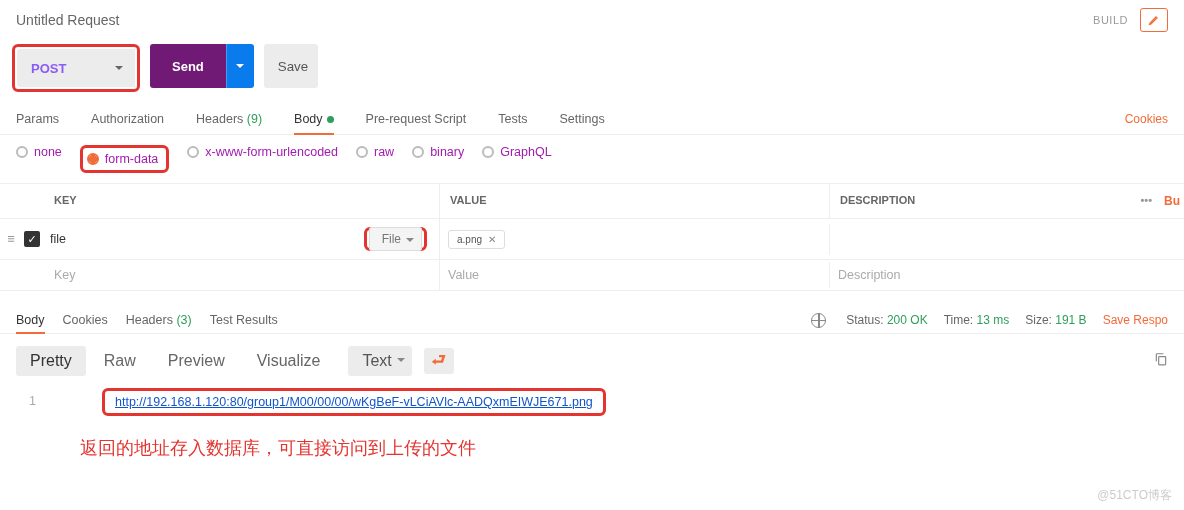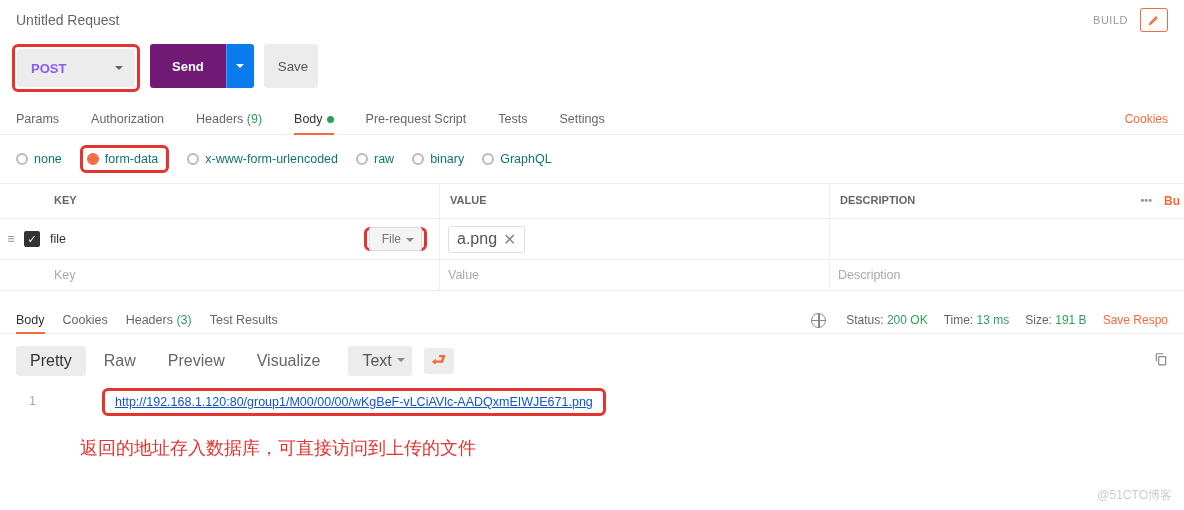--- a/index.html
+++ b/index.html
@@ -17,41 +17,41 @@
 .send-caret { background: #097bed; color: #fff; height: 44px; width: 28px; border: none; border-left: 1px solid rgba(255,255,255,.25); border-radius: 0 3px 3px 0; position: relative; }
 .send-caret::after { content: ""; position: absolute; right: 10px; top: 20px; border: 4px solid transparent; border-top-color: #fff; }
 .save { background: #ececec; border: none; height: 44px; padding: 0 10px 0 14px; color: #555; margin-left: 10px; border-radius: 3px; }
 .tabs { display: flex; gap: 32px; padding: 4px 16px 0; border-bottom: 1px solid #eee; font-size: 12.5px; align-items: center; }
 .tab { color: #666; padding: 8px 0; cursor: pointer; position: relative; }
 .tab.active { color: #333; }
 .tab.active::after { content: ""; position: absolute; left: 0; right: 0; bottom: -1px; height: 2px; background: #f26b3a; }
 .badge-g { color: #2e9e5b; }
 .dot-g { width: 7px; height: 7px; background: #2e9e5b; border-radius: 50%; display: inline-block; margin-left: 4px; vertical-align: middle; }
 .cookies-link { margin-left: auto; color: #f26b3a; font-size: 12px; }
-.radio-row { display: flex; gap: 18px; padding: 10px 16px; align-items: center; font-size: 12.5px; color: #0f766e; }
+.radio-row { display: flex; gap: 18px; padding: 10px 16px; align-items: flex-start; font-size: 12.5px; color: #a21caf; }
 .radio { display: flex; align-items: center; gap: 6px; }
 .rdot { width: 12px; height: 12px; border-radius: 50%; border: 2px solid #bbb; display: inline-block; }
 .rdot.on { border-color: #f26b3a; background: radial-gradient(#f26b3a 0 4px, #fff 4px); }
 .hl { border: 3px solid #e3342f; border-radius: 6px; padding: 4px 8px 4px 4px; display: flex; align-items: center; gap: 6px; }
 .table-head { display: flex; border-top: 1px solid #eee; border-bottom: 1px solid #eee; background: #fff; font-size: 11px; color: #666; font-weight: 600; }
 .col-key { width: 440px; padding: 10px 10px 10px 54px; border-right: 1px solid #eee; }
 .col-val { width: 390px; padding: 10px; border-right: 1px solid #eee; }
 .col-desc { flex: 1; padding: 10px; }
 .dots { color: #999; padding: 10px 8px; }
 .bulk { color: #f26b3a; font-size: 12px; padding: 10px 4px; }
 .row { display: flex; border-bottom: 1px solid #eee; align-items: center; font-size: 12.5px; }
 .handle { width: 22px; text-align: center; color: #999; }
 .chk { width: 16px; height: 16px; background: #333; border-radius: 2px; margin: 0 10px 0 2px; display: flex; align-items: center; justify-content: center; color: #fff; font-size: 11px; }
 .key-cell { display: flex; align-items: center; width: 440px; border-right: 1px solid #eee; padding: 8px 8px 8px 0; }
 .key-text { flex: 1; color: #333; }
 .file-sel-wrap { border: 3px solid #e3342f; border-radius: 6px; padding: 2px; margin-right: 4px; }
 .file-sel { background: #f4f4f4; border: 1px solid #ddd; border-radius: 3px; padding: 4px 20px 4px 12px; color: #777; font-size: 12px; position: relative; }
 .file-sel::after { content: ""; position: absolute; right: 7px; top: 10px; border: 4px solid transparent; border-top-color: #888; }
 .val-cell { width: 390px; border-right: 1px solid #eee; padding: 6px 8px; display: flex; }
-.chip { border: 1px solid #ddd; border-radius: 3px; padding: 3px 8px; font-size: 16px; color: #555; display: flex; align-items: center; gap: 6px; }
+.chip { border: 1px solid #ddd; border-radius: 3px; padding: 3px 8px; font-size: 10px; color: #555; display: flex; align-items: center; gap: 6px; }
 .x { color: #888; cursor: pointer; }
 .desc-cell { flex: 1; padding: 8px; color: #aaa; }
 .placeholder-row .key-cell, .placeholder-row .val-cell, .placeholder-row .desc-cell { color: #aaa; }
 .placeholder-row .key-cell { padding-left: 54px; }
 .resp-tabs { display: flex; align-items: center; padding: 16px 16px 0; gap: 18px; font-size: 12.5px; color: #666; border-bottom: 1px solid #eee; }
 .rtab { padding: 6px 0; position: relative; }
 .rtab.active { color: #333; }
 .rtab.active::after { content: ""; position: absolute; left: 0; right: 0; bottom: -1px; height: 2px; background: #f26b3a; }
 .resp-meta { margin-left: auto; display: flex; gap: 16px; align-items: center; color: #666; font-size: 12px; }
 .globe { width: 15px; height: 15px; border: 1.5px solid #888; border-radius: 50%; position: relative; margin-right: 4px; }

